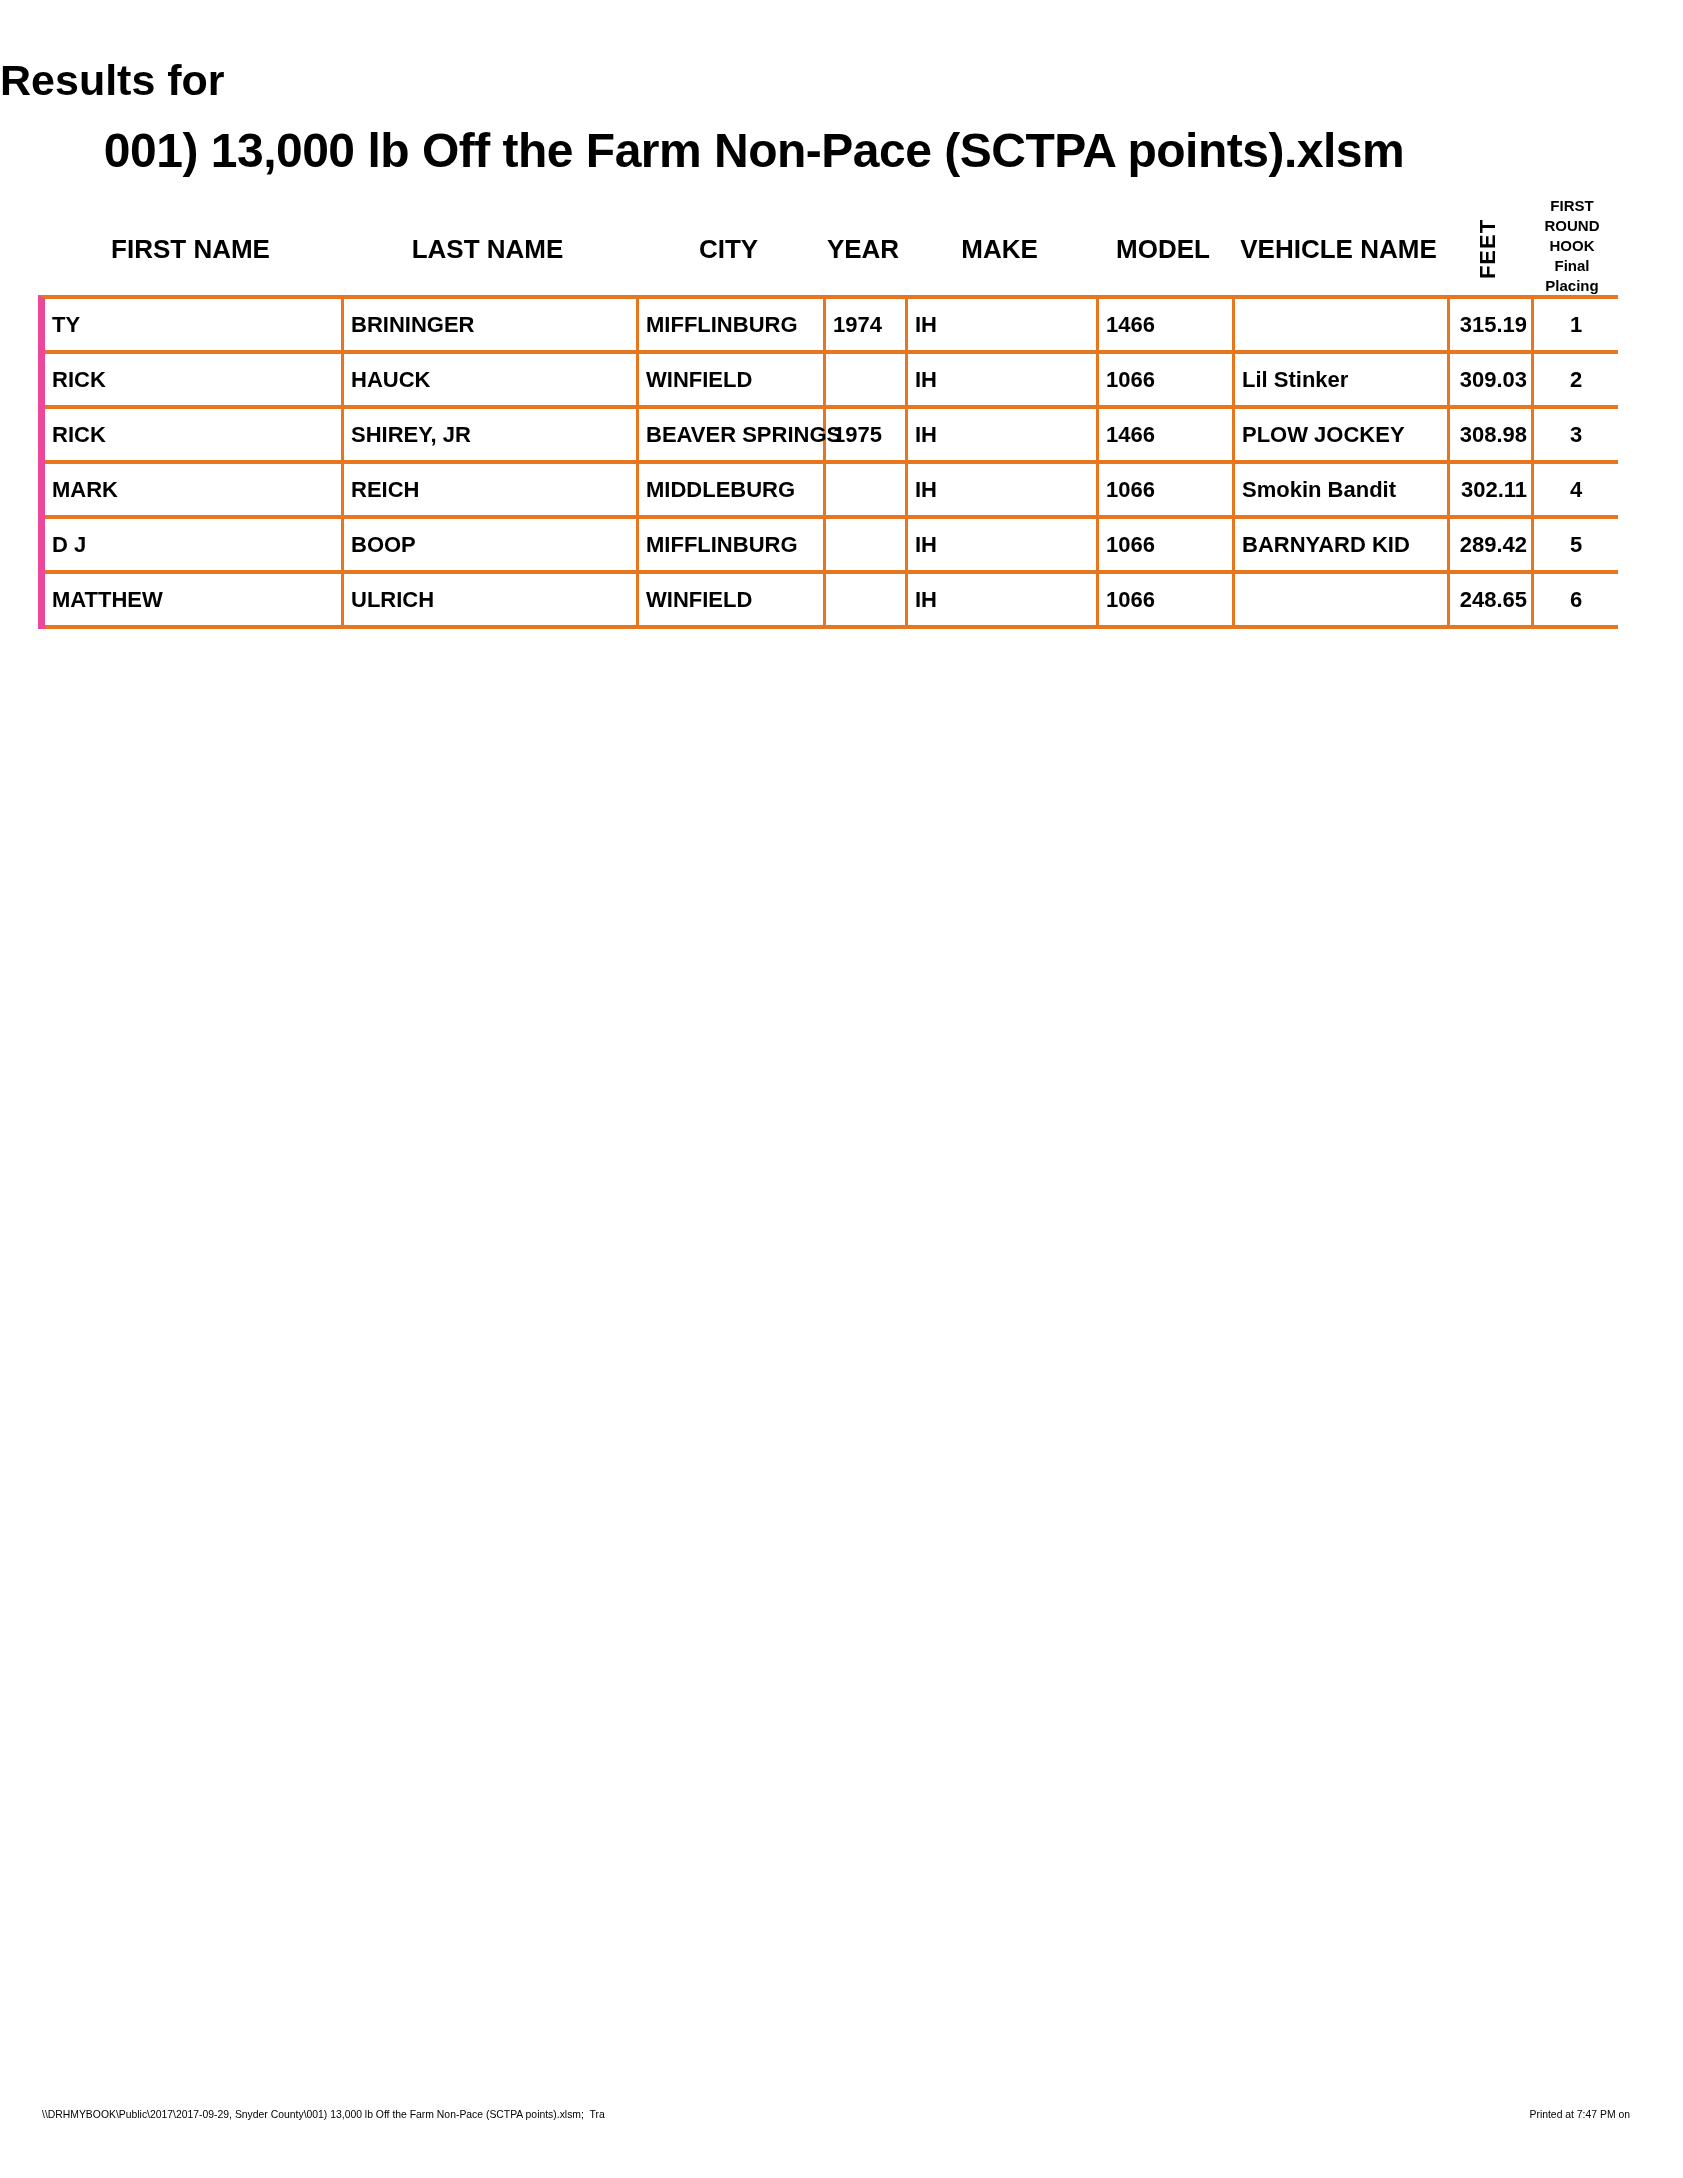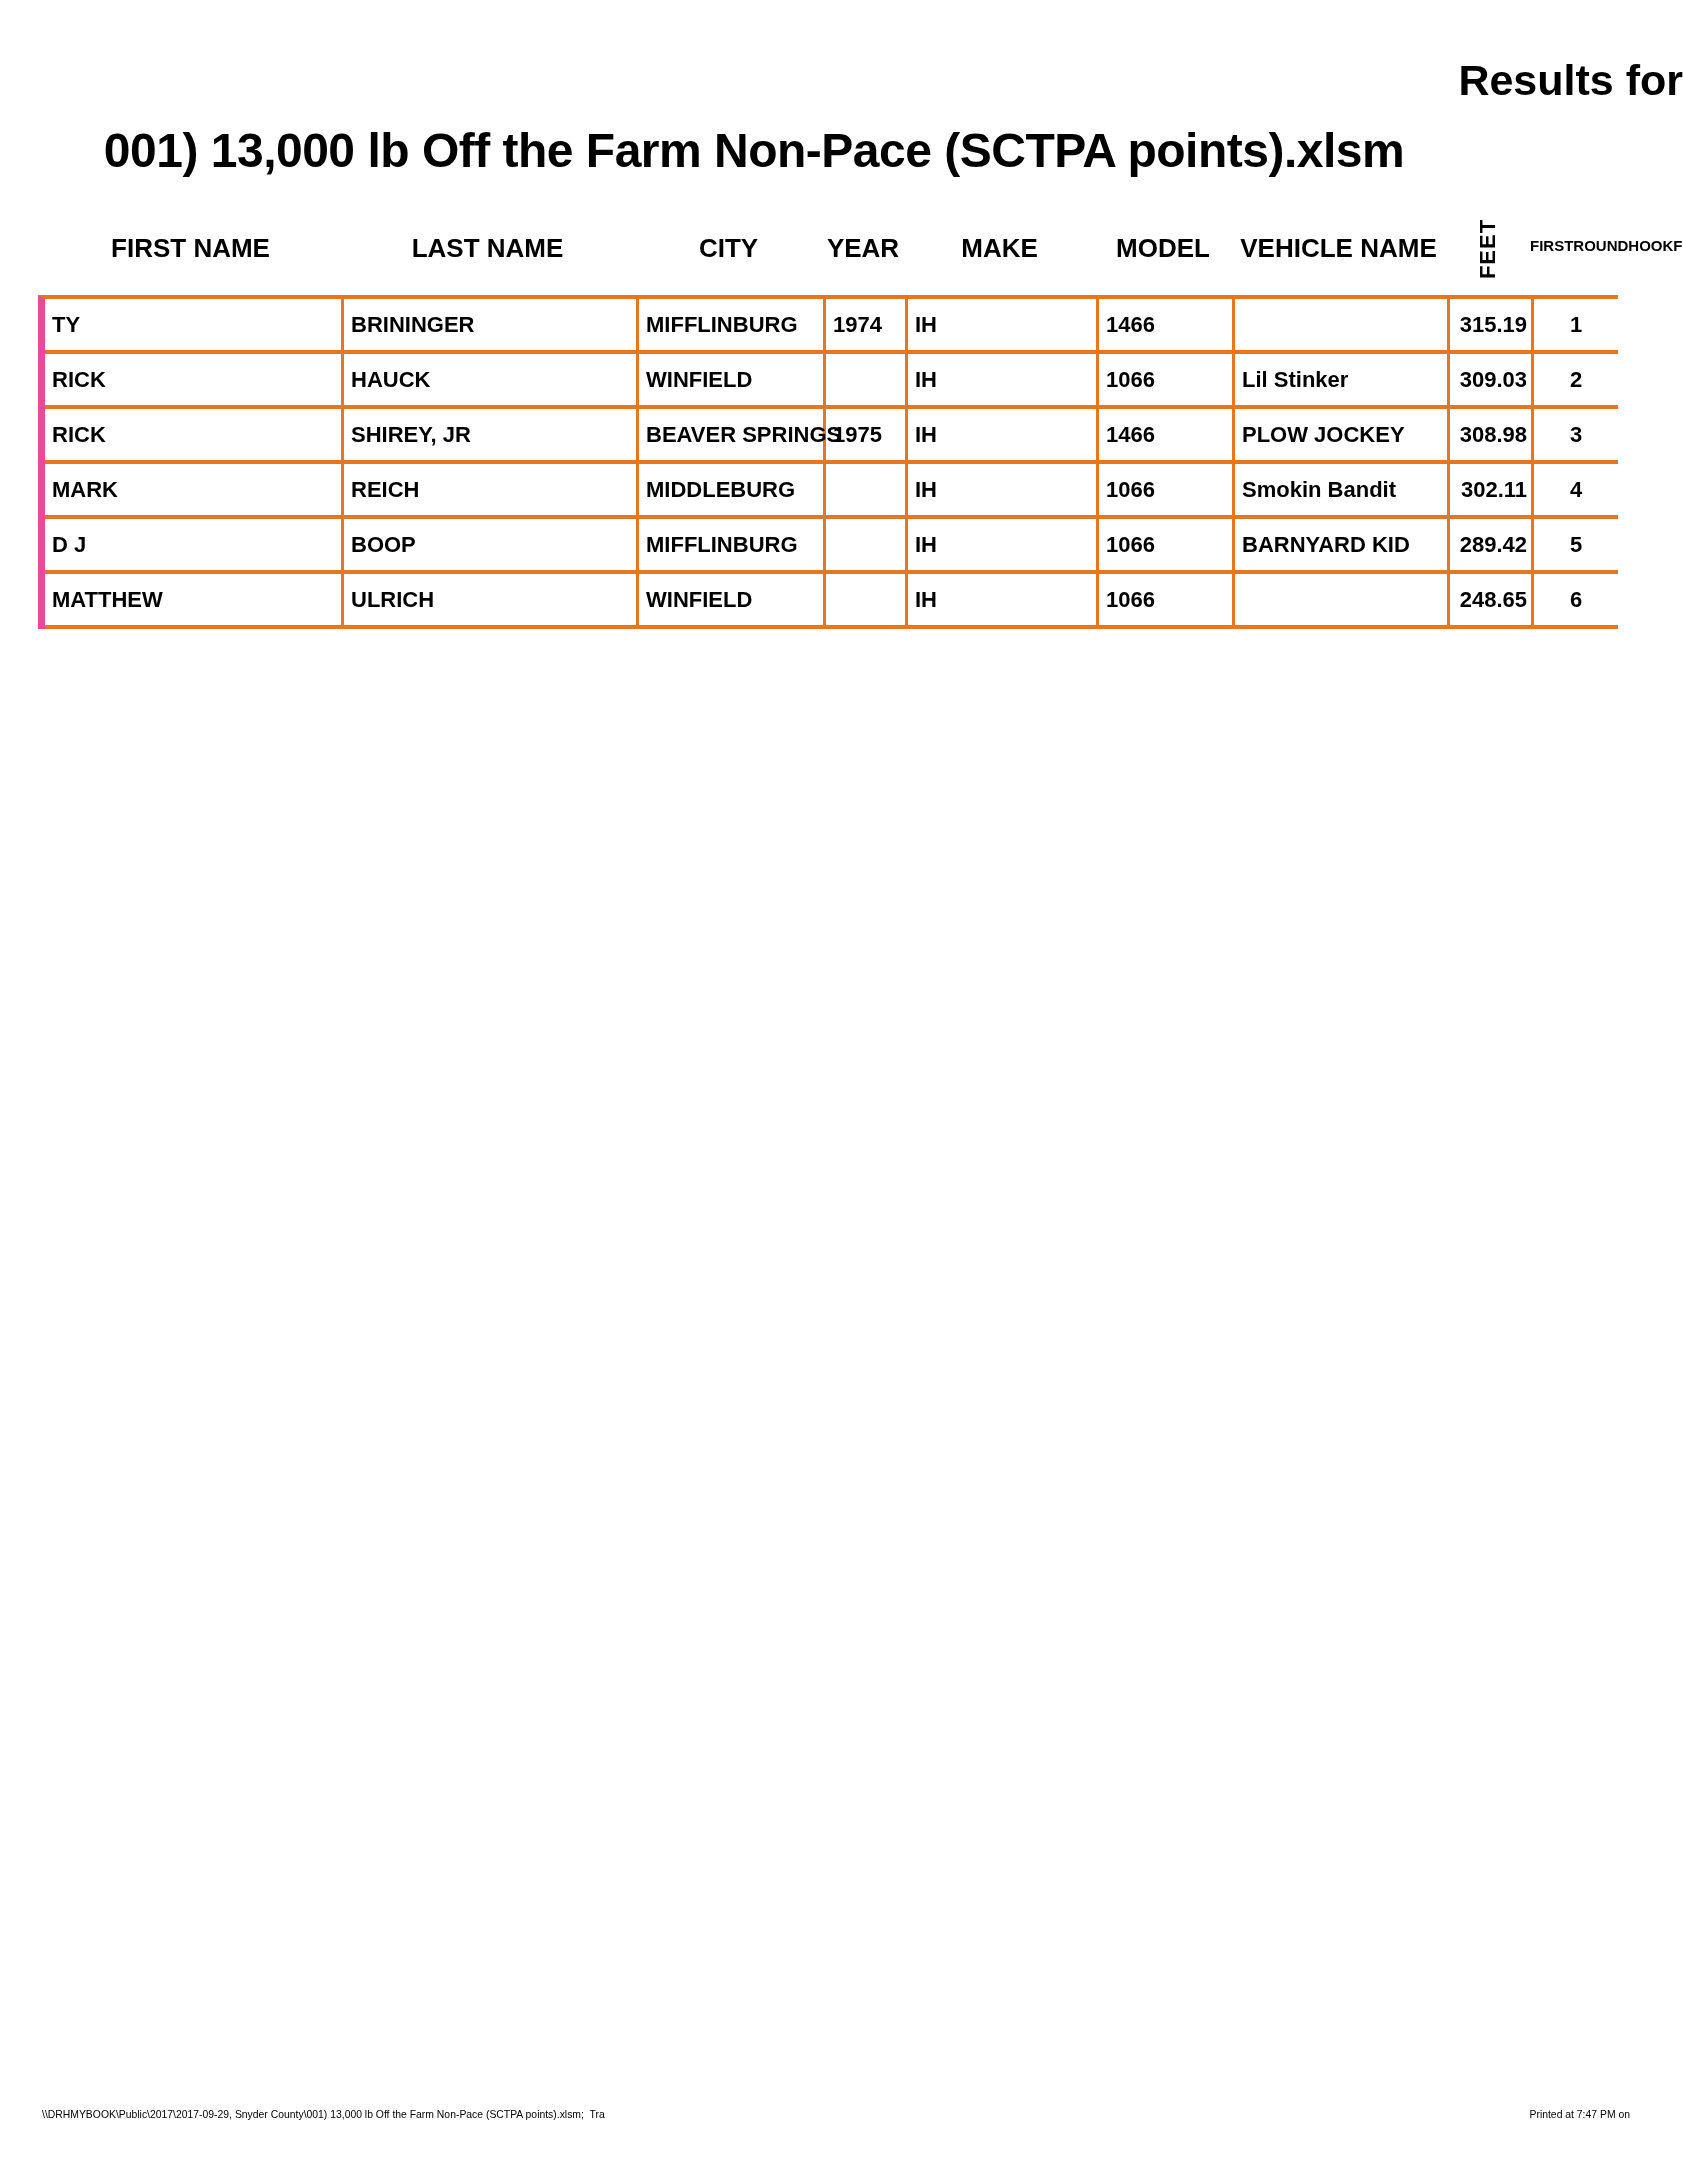--- a/index.html
+++ b/index.html
@@ -6,21 +6,21 @@
   html,body { background:#ffffff; }
   body {
     position:relative;
     width:1683px; height:2178px;
     font-family:"Liberation Sans", sans-serif;
     color:#000;
     overflow:hidden;
   }
   .title1 {
     position:absolute; top:59px; left:0; width:1683px;
-    text-align:right; font-size:43px; font-weight:bold; line-height:1;
+    text-align:left; font-size:43px; font-weight:bold; line-height:1;
   }
   .title2 {
     position:absolute; top:127px; left:0; width:1508px;
     text-align:center; font-size:48px; font-weight:bold; line-height:1;
     letter-spacing:-0.5px; white-space:nowrap;
   }
   .hdr-grid {
     position:absolute; left:41px; top:191px; height:104px;
     display:grid;
     grid-template-columns:299px 295px 187px 82px 191px 136px 215px 84px 84px;
@@ -29,21 +29,21 @@
     display:flex; align-items:center; justify-content:center;
     padding-top:11px;
     font-size:26px; font-weight:bold; white-space:nowrap;
   }
   .hdr-feet { display:flex; align-items:center; justify-content:center; padding-top:11px; }
   .hdr-feet span {
     transform:rotate(-90deg);
     font-size:22px; font-weight:bold; letter-spacing:1px;
   }
   .hdr-placing {
-    display:flex; flex-direction:row; align-items:center;
+    display:flex; flex-direction:column; align-items:center;
     padding-top:5px; text-align:center;
   }
   .hdr-placing span { font-size:15px; font-weight:bold; line-height:20px; white-space:nowrap; }
   .tbl {
     position:absolute; left:38px; top:295px;
     display:grid;
     grid-template-columns:299px 295px 187px 82px 191px 136px 215px 84px 84px;
     grid-auto-rows:55px;
     border-top:4px solid #E8761E;
     border-left:7px solid #ec4899;

